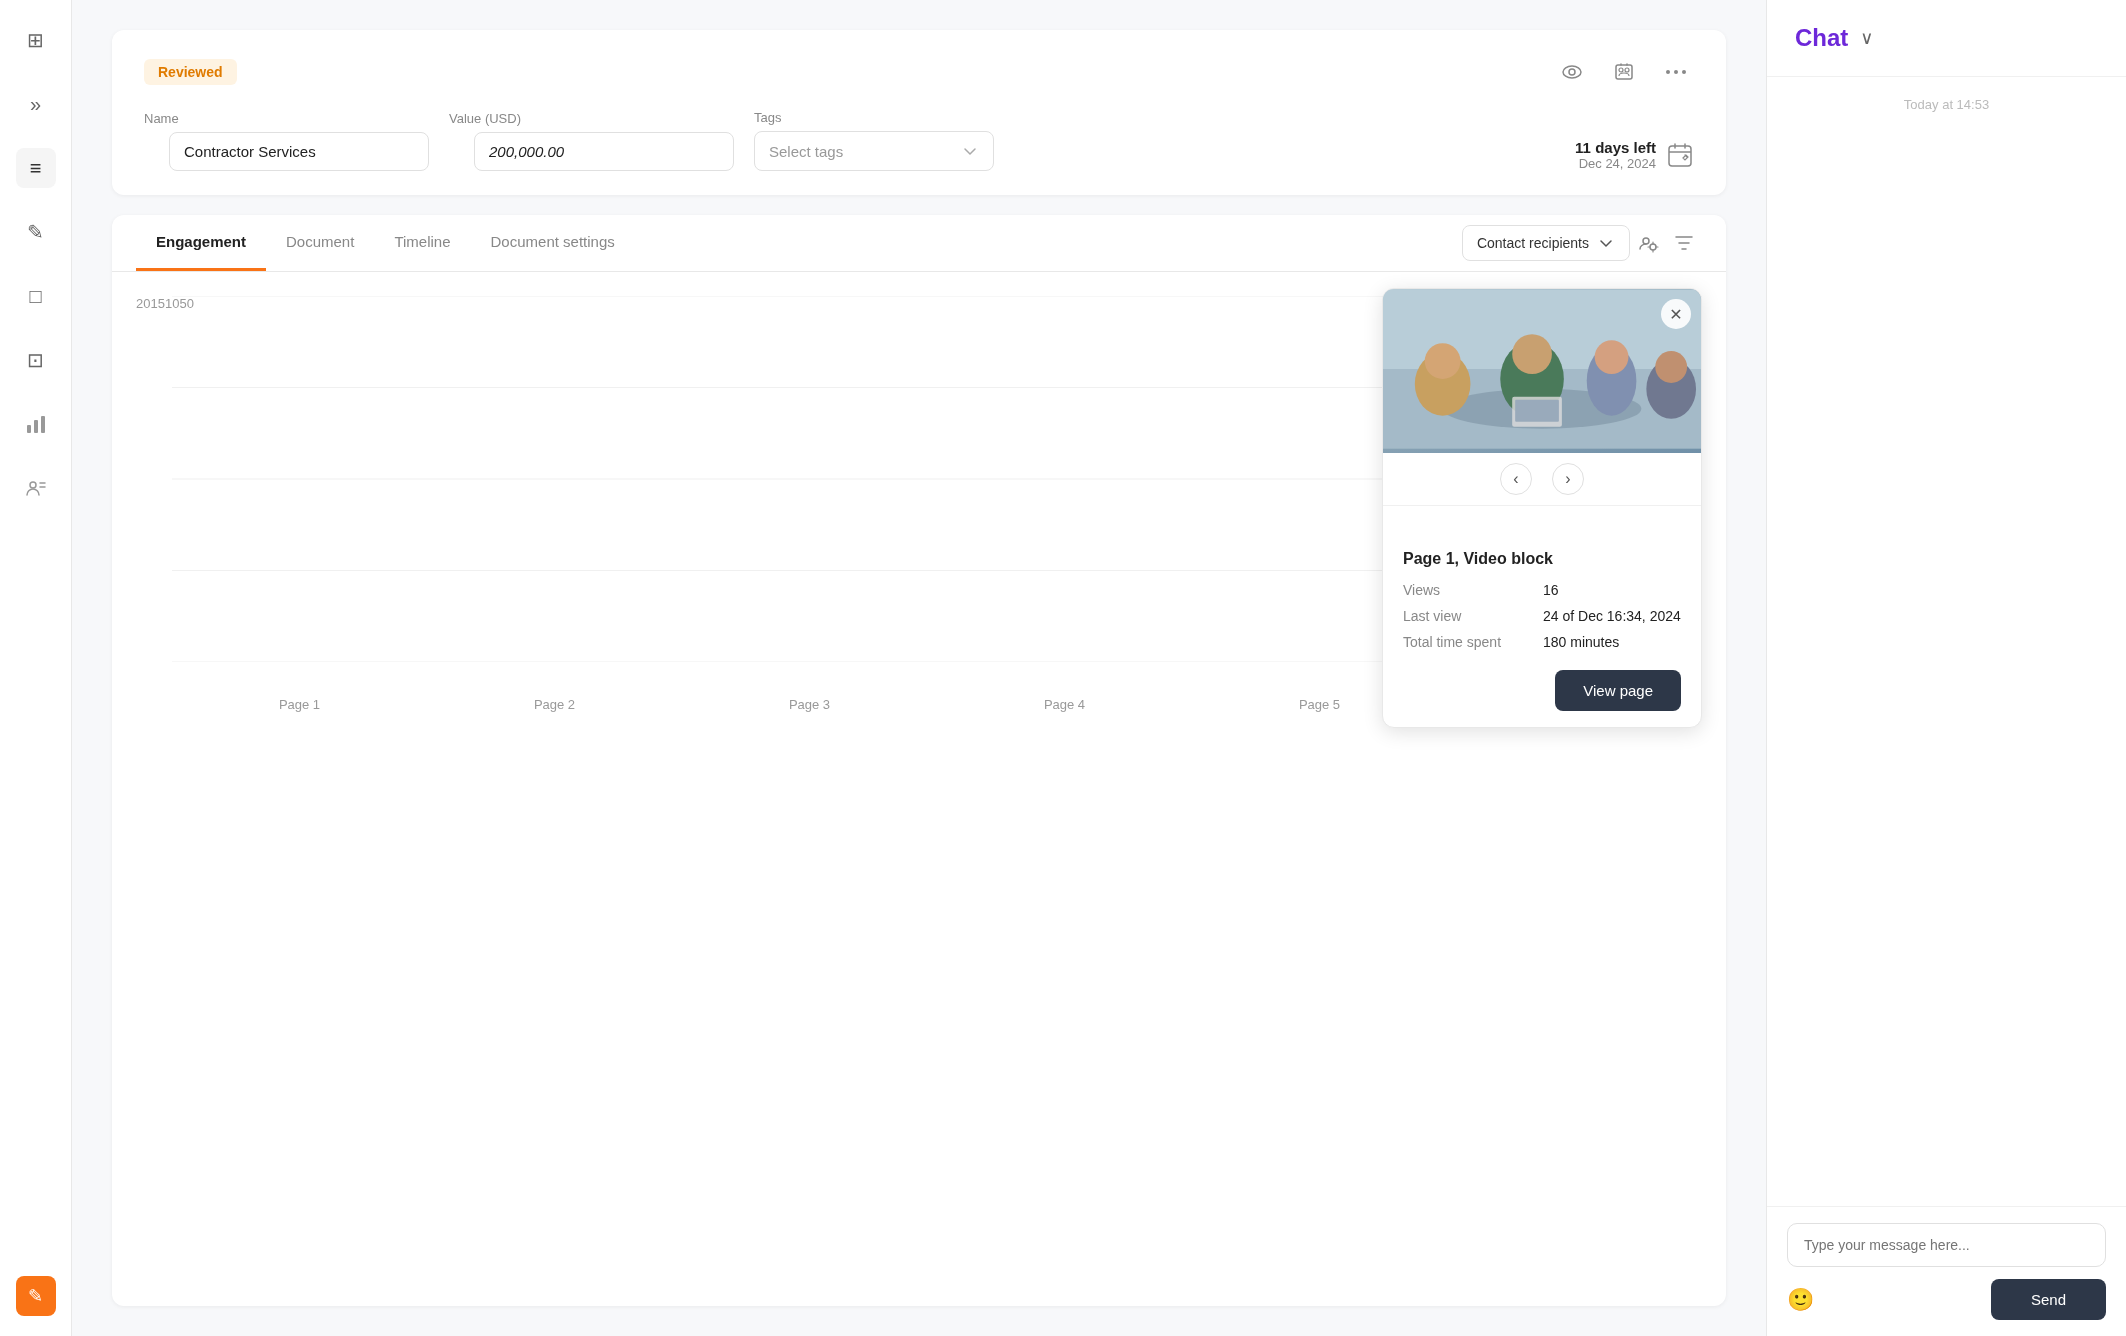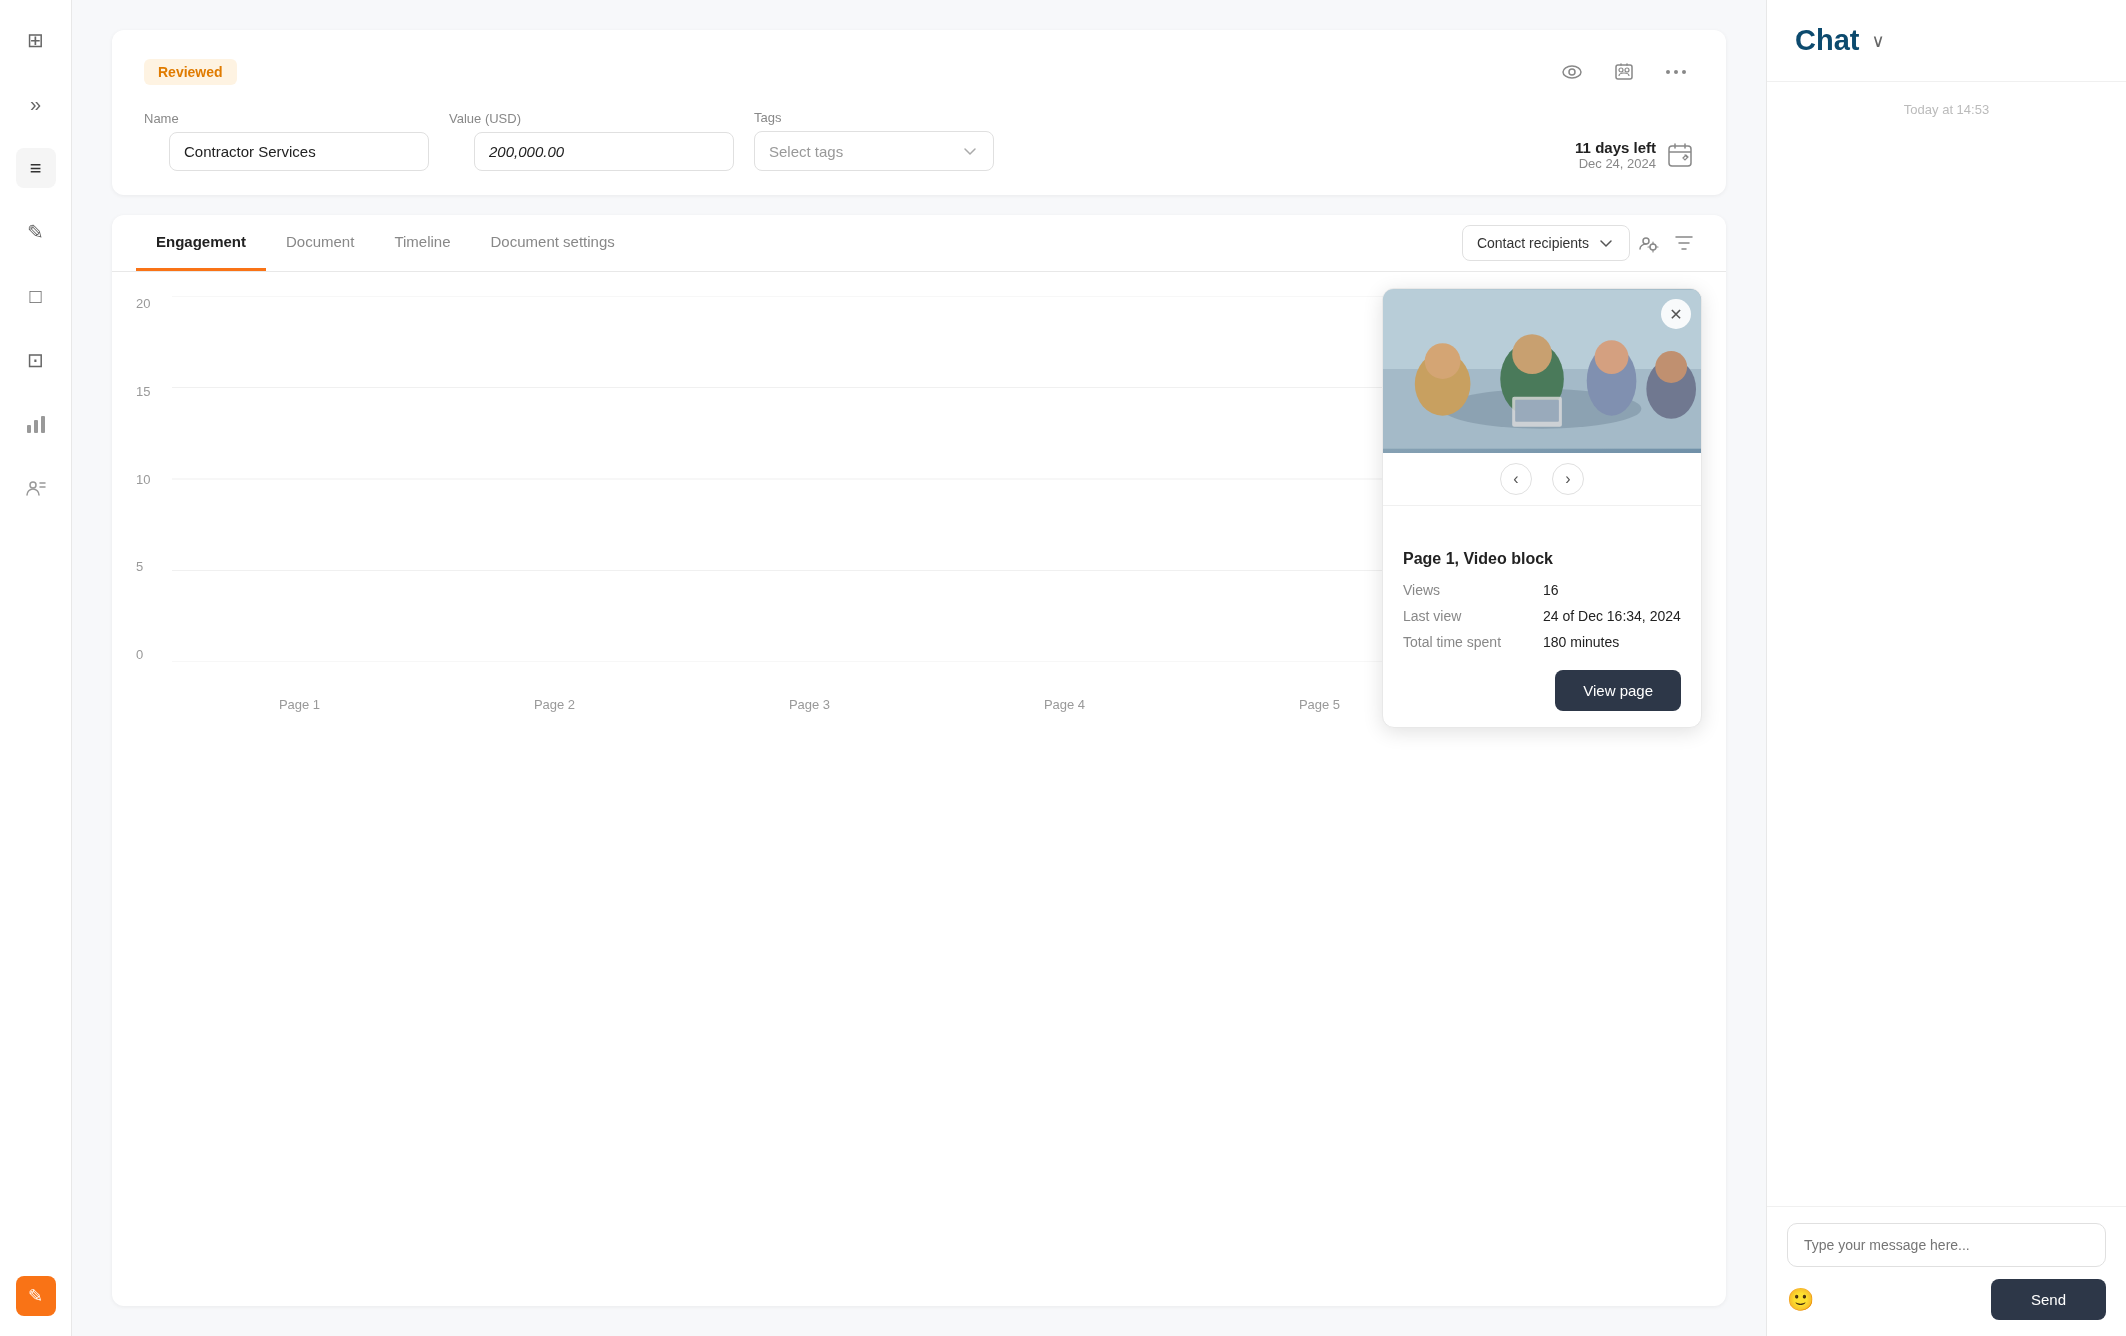--- a/index.html
+++ b/index.html
@@ -227,25 +227,23 @@
       padding: 24px 24px 0 24px;
       position: relative;
       height: 460px;
     }
     .chart-y-labels {
       position: absolute;
       left: 24px;
       top: 24px;
       bottom: 70px;
       display: flex;
-      flex-direction: column;
       justify-content: space-between;
       font-size: 13px;
       color: #999;
-      gap: 28px;
     }
     .chart-container {
       position: absolute;
       left: 60px;
       right: 24px;
       top: 24px;
       bottom: 70px;
     }
     .chart-x-labels {
       position: absolute;
@@ -363,23 +361,23 @@
       flex-shrink: 0;
     }
     .chat-header {
       padding: 24px 28px;
       border-bottom: 1px solid #f0f0f0;
       display: flex;
       align-items: center;
       gap: 12px;
     }
     .chat-title {
-      font-size: 29px;
+      font-size: 24px;
       font-weight: 600;
-      color: #0c4a6e;
+      color: #6d28d9;
       text-align: center;
     }
     .chat-chevron {
       color: #666;
       font-size: 18px;
       cursor: pointer;
     }
     .chat-messages {
       flex: 1;
       padding: 20px 28px;

